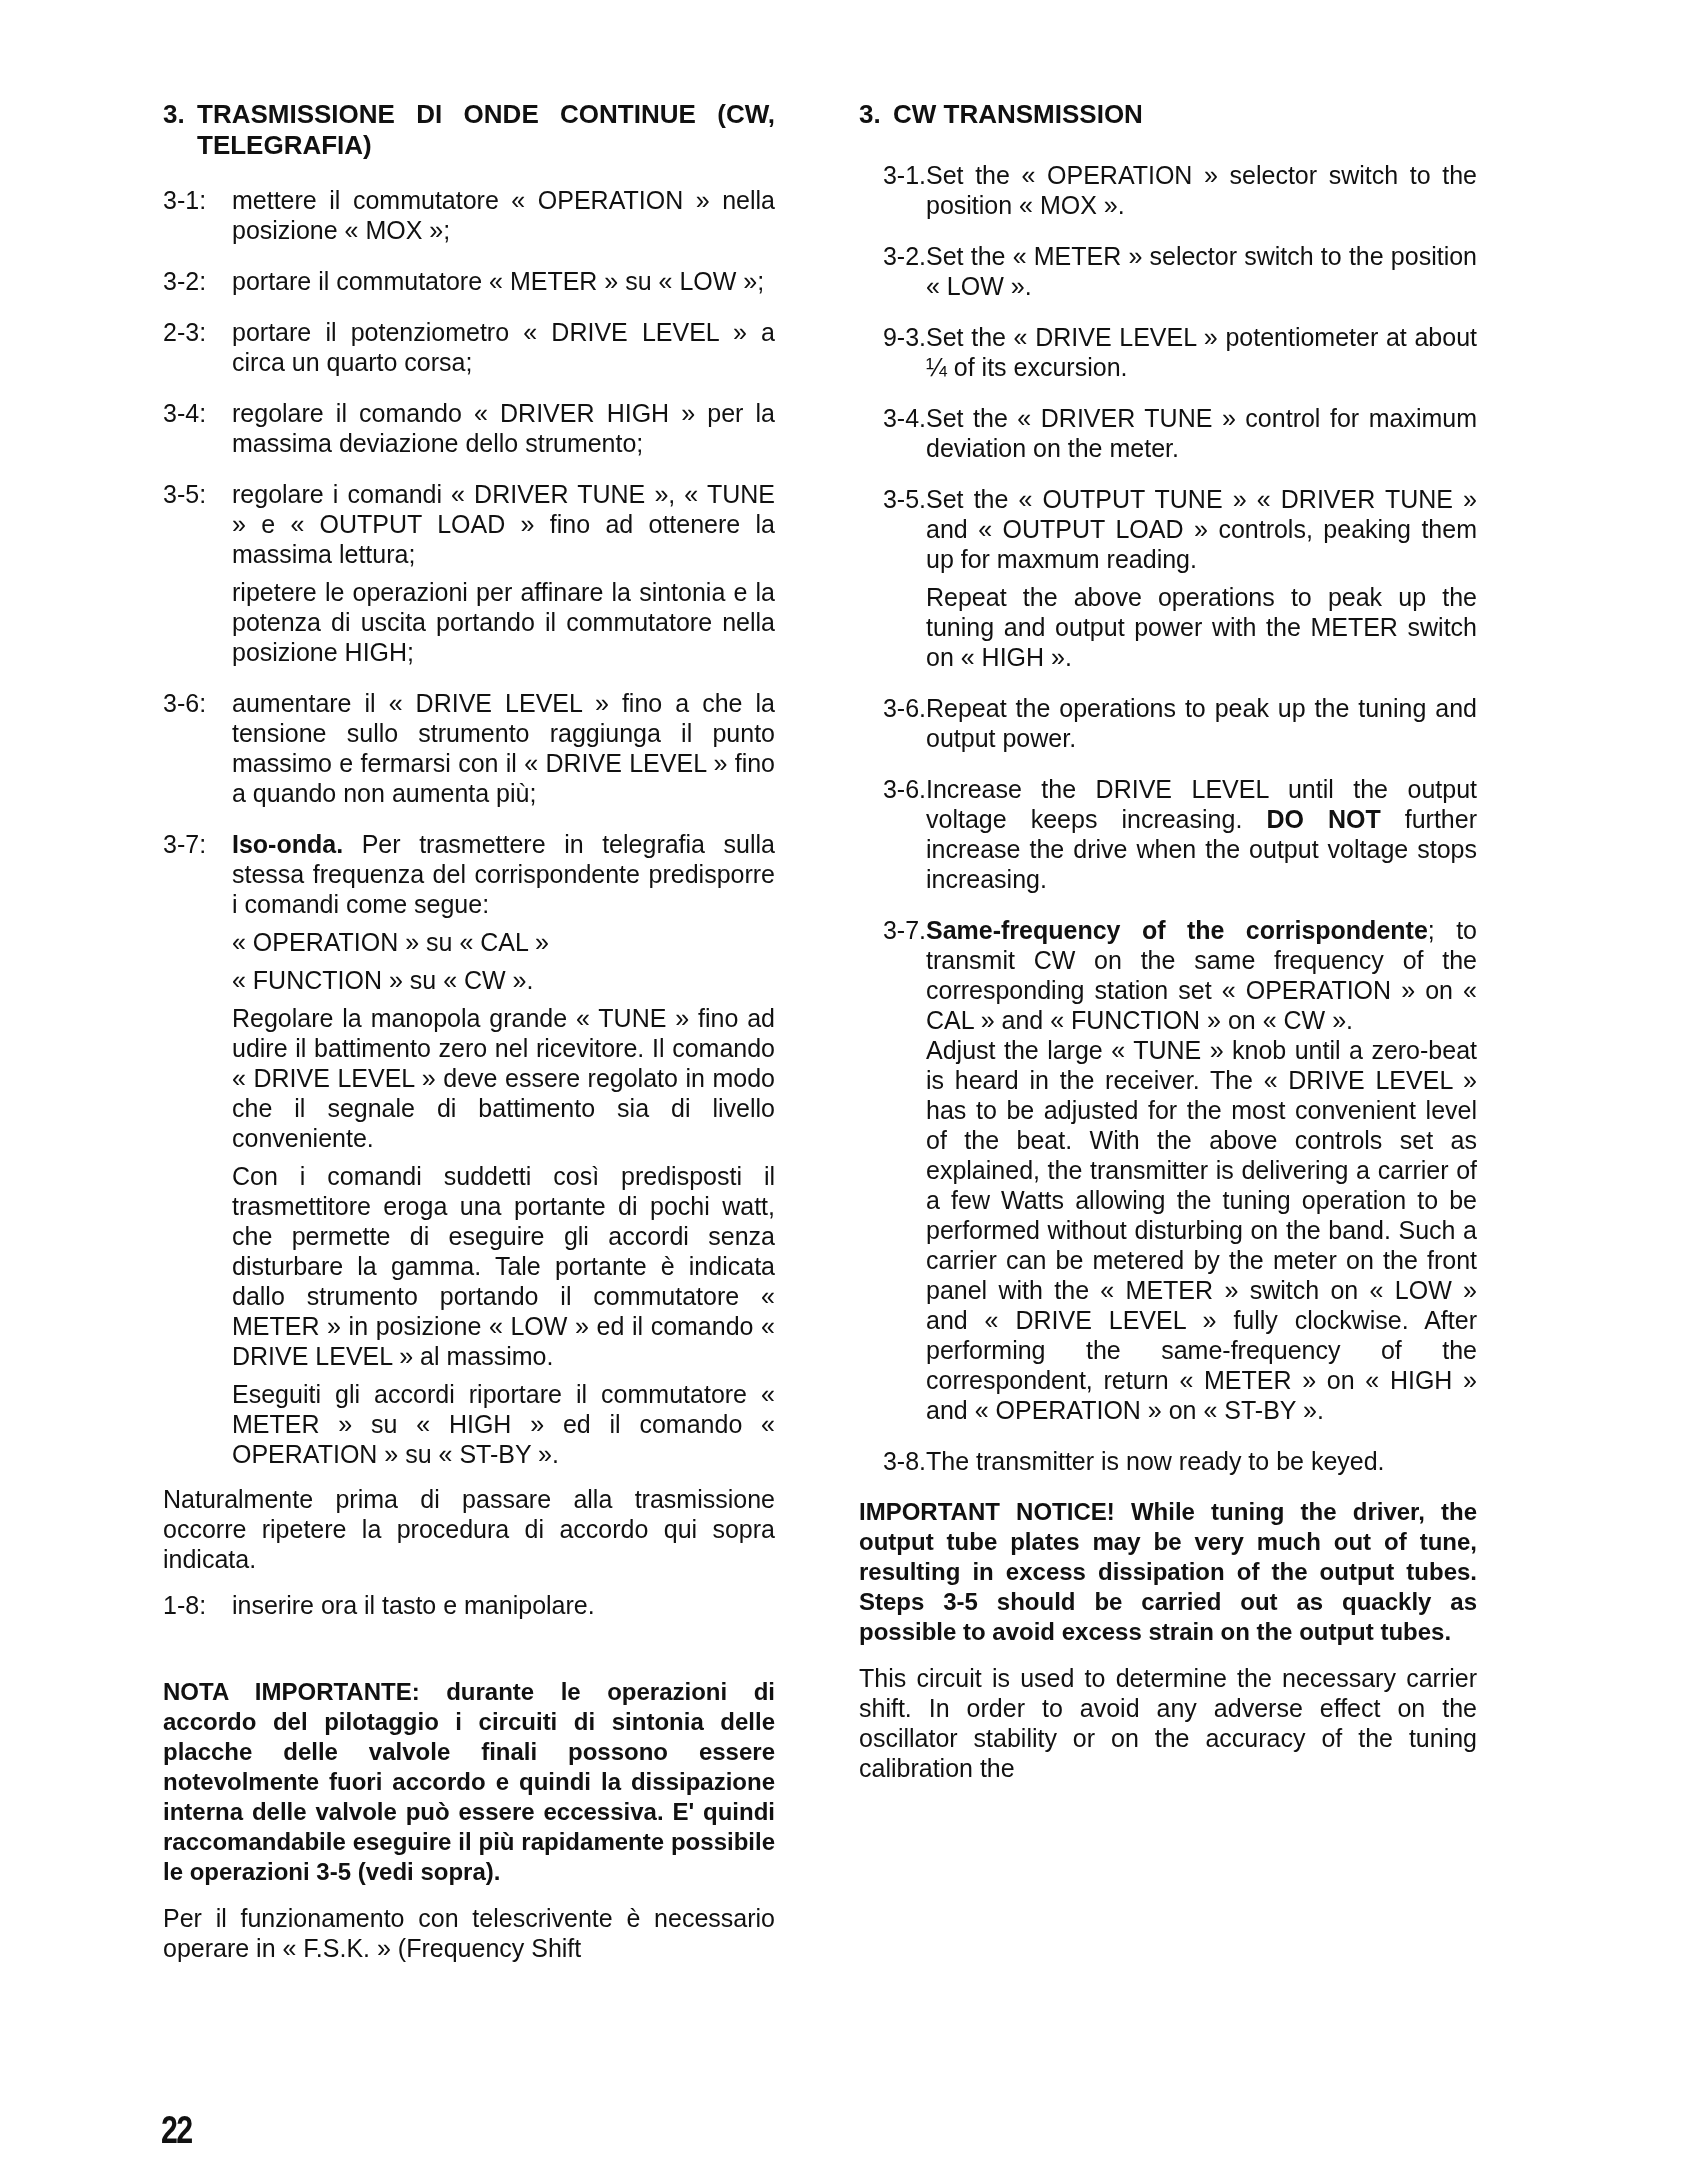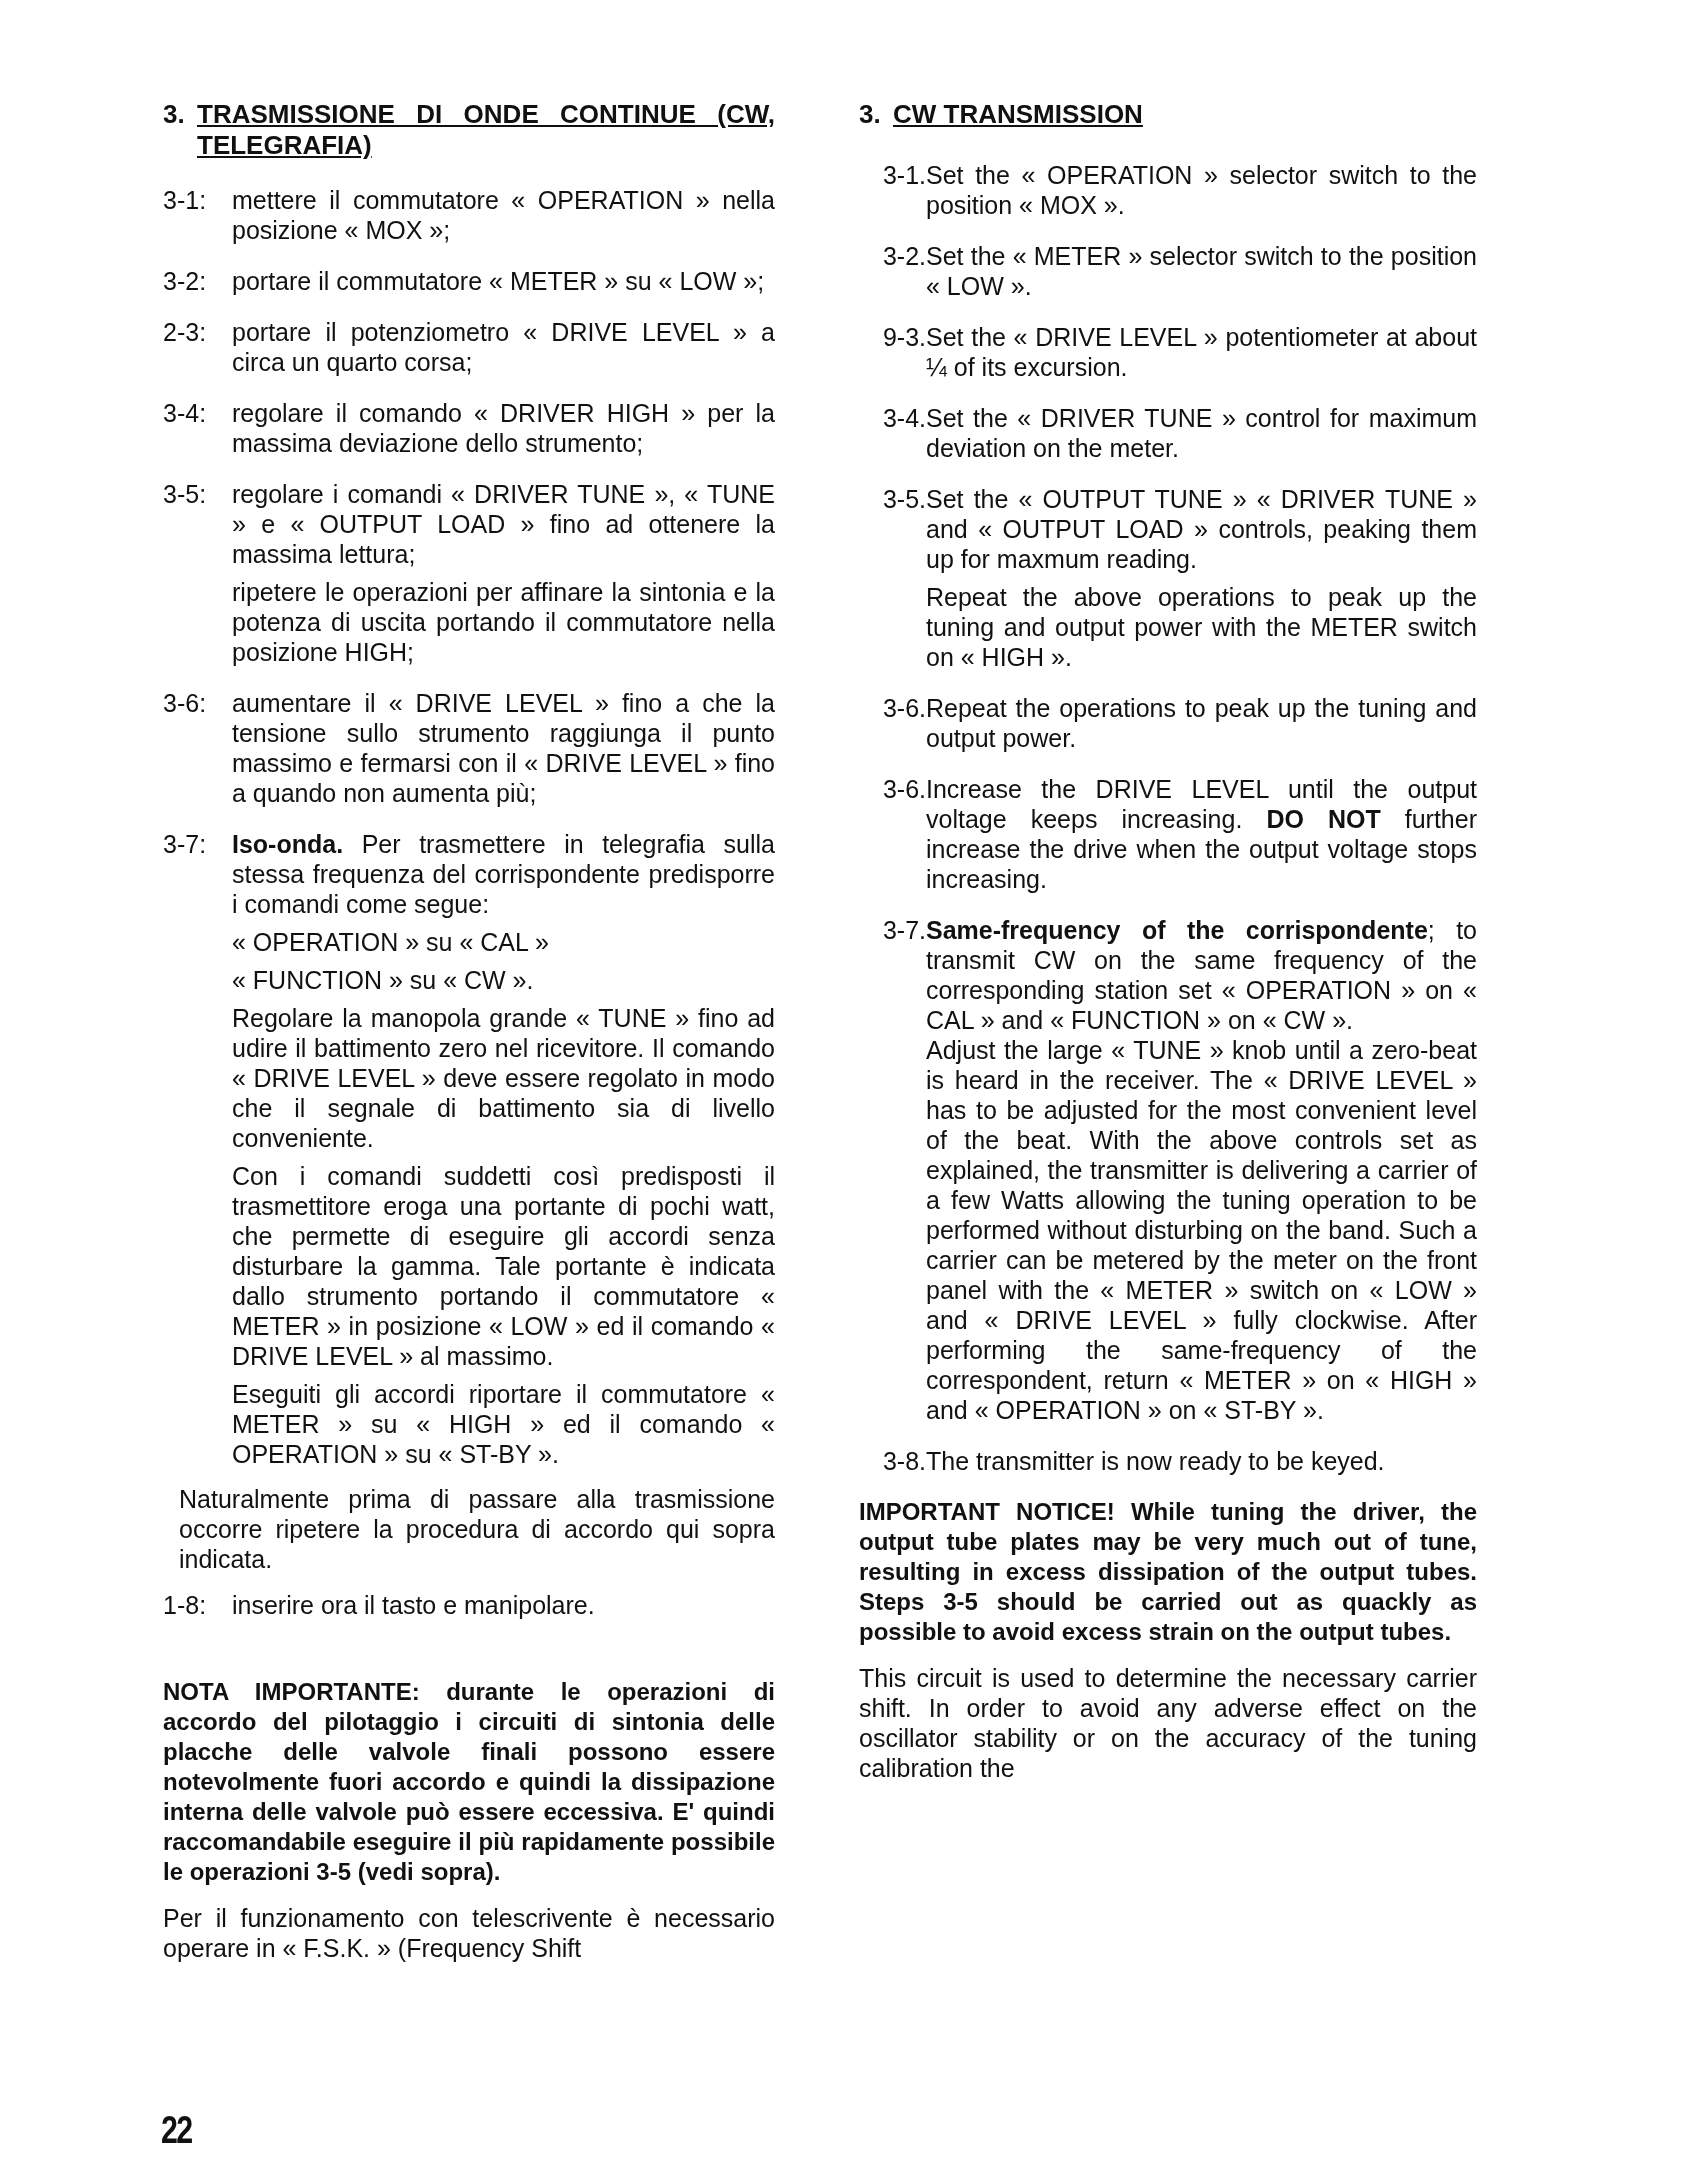--- a/index.html
+++ b/index.html
@@ -8,21 +8,21 @@
       font-family: "Liberation Sans", sans-serif; color: #111111;
     }
     .col { position: absolute; top: 99px; }
     .col.left { left: 163px; width: 612px; }
     .col.right { left: 859px; width: 618px; }
     .heading {
       font-weight: bold; font-size: 26px; line-height: 31px; margin: 0 0 24px 0;
       display: flex;
     }
     .heading .num { flex: 0 0 auto; width: 34px; }
-    .heading .txt { flex: 1; text-align: justify; text-align-last: left; text-decoration: underline; }
+    .heading .txt { flex: 1; text-align: justify; text-align-last: left; }
     .step { display: flex; margin-bottom: 21px; font-size: 25px; line-height: 30px; }
     .step .lbl { flex: 0 0 69px; }
     .step .body { flex: 1; }
     .step .body p { margin: 0 0 8px 0; text-align: justify; }
     .step .body p:last-child { margin-bottom: 0; }
     .para { font-size: 25px; line-height: 30px; text-align: justify; margin: 0 0 16px 0; }
     .bold { font-weight: bold; }
     .notice { font-weight: bold; font-size: 24px; line-height: 30px; text-align: justify; margin: 0 0 16px 0; }
     .spacer-l { height: 36px; }
     .page-num {
@@ -83,21 +83,21 @@
     <div class="body">
       <p><span class="bold">Iso-onda.</span><span> Per trasmettere in telegrafia sulla stessa frequenza del corrispondente predisporre i comandi come segue:</span></p>
       <p>« OPERATION » su « CAL »</p>
       <p>« FUNCTION » su « CW ».</p>
       <p>Regolare la manopola grande « TUNE » fino ad udire il battimento zero nel ricevitore. Il comando « DRIVE LEVEL » deve essere regolato in modo che il segnale di battimento sia di livello conveniente.</p>
       <p>Con i comandi suddetti così predisposti il trasmettitore eroga una portante di pochi watt, che permette di eseguire gli accordi senza disturbare la gamma. Tale portante è indicata dallo strumento portando il commutatore « METER » in posizione « LOW » ed il comando « DRIVE LEVEL » al massimo.</p>
       <p>Eseguiti gli accordi riportare il commutatore « METER » su « HIGH » ed il comando « OPERATION » su « ST-BY ».</p>
     </div>
   </div>
 
-  <p class="para" style="margin-top:-6px;margin-left:16px;">Naturalmente prima di passare alla trasmissione occorre ripetere la procedura di accordo qui sopra indicata.</p>
+  <p class="para" style="margin-top:-6px;">Naturalmente prima di passare alla trasmissione occorre ripetere la procedura di accordo qui sopra indicata.</p>
 
   <div class="step">
     <span class="lbl">1-8:</span>
     <div class="body">
         <p>inserire ora il tasto e manipolare.</p>
       </div>
   </div>
 
   <div class="spacer-l"></div>
 

